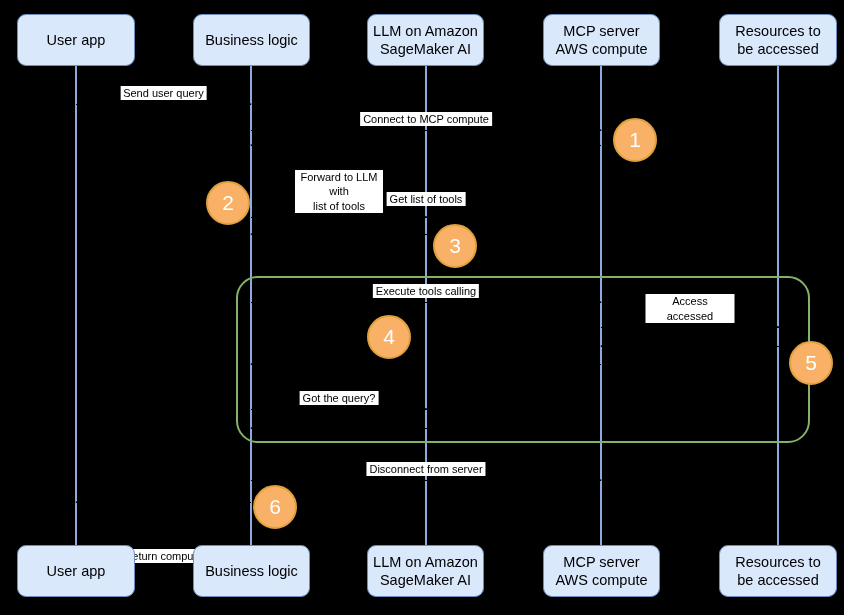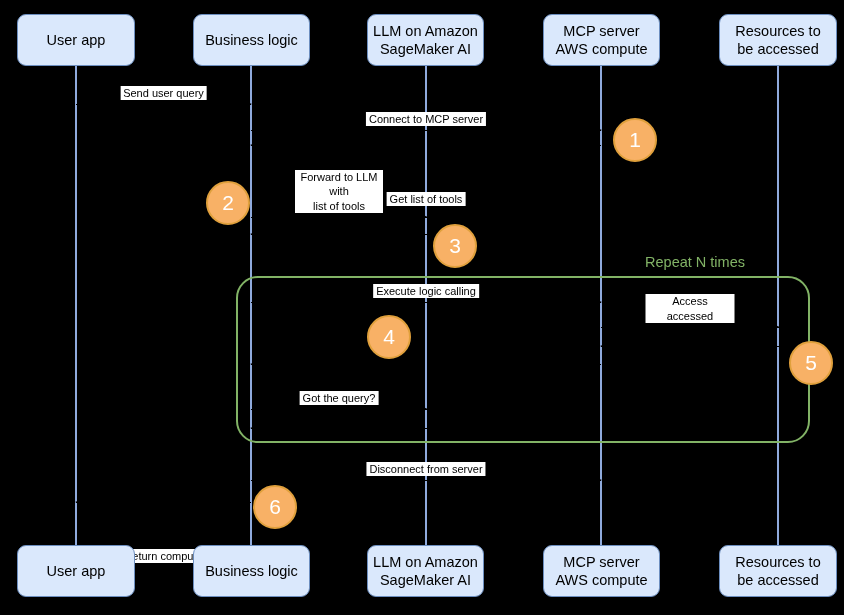--- a/index.html
+++ b/index.html
@@ -117,30 +117,29 @@
   <div class="actor" style="left:17px;  top:14px; width:118px">User app</div>
   <div class="actor" style="left:193px; top:14px; width:117px">Business logic</div>
   <div class="actor" style="left:367px; top:14px; width:117px">LLM on Amazon
 SageMaker AI</div>
   <div class="actor" style="left:543px; top:14px; width:117px">MCP server
 AWS compute</div>
   <div class="actor" style="left:719px; top:14px; width:118px">Resources to
 be accessed</div>
 
   <div class="repeat-box"></div>
-  <div class="repeat-label">Repeat N times</div>
 
   <div class="msg to-right solid" style="left:76px; top:105px; width:175px">
     <span class="mlabel above">Send user query</span>
     <div class="line"></div>
     <span class="head"></span>
   </div>
 
   <div class="msg to-right solid" style="left:251px; top:131px; width:350px">
-    <span class="mlabel above">Connect to MCP server</span>
+    <span class="mlabel above">Connect to MCP compute</span>
     <div class="line"></div>
     <span class="head"></span>
   </div>
 
   <div class="msg to-left dashed" style="left:251px; top:146px; width:350px">
     <span class="mlabel below">Get list of tools</span>
     <div class="line"></div>
     <span class="head"></span>
   </div>
 
@@ -150,21 +149,21 @@
     <div class="line"></div>
     <span class="head"></span>
   </div>
 
   <div class="msg to-left dashed" style="left:251px; top:235px; width:176px">
     <div class="line"></div>
     <span class="head"></span>
   </div>
 
   <div class="msg to-right solid" style="left:251px; top:303px; width:350px">
-    <span class="mlabel above">Execute logic calling</span>
+    <span class="mlabel above">Execute tools calling</span>
     <div class="line"></div>
     <span class="head"></span>
   </div>
 
   <div class="msg to-right solid" style="left:601px; top:328px; width:178px">
     <span class="mlabel above">Access accessed</span>
     <div class="line"></div>
     <span class="head"></span>
   </div>
 

